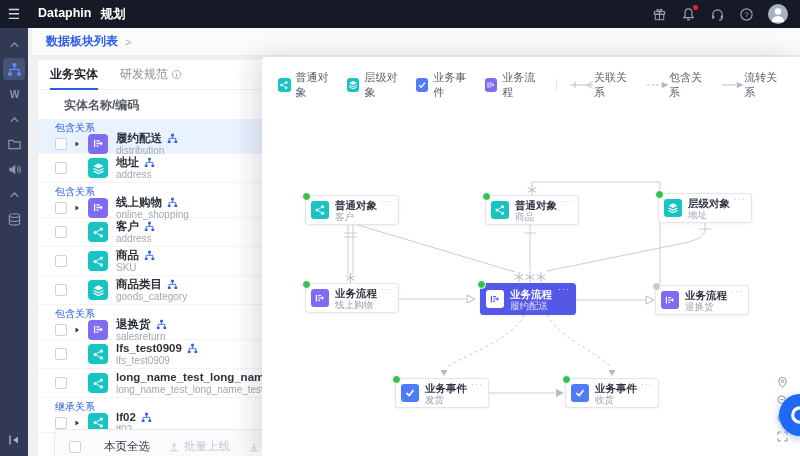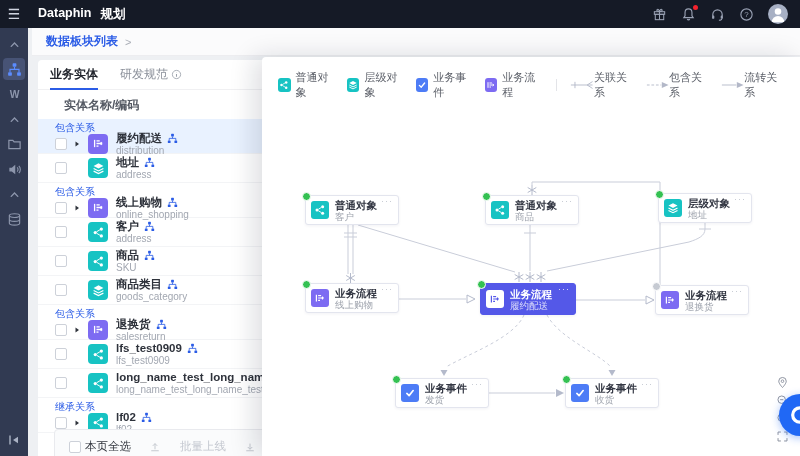--- a/index.html
+++ b/index.html
@@ -56,23 +56,23 @@
   .ent-text { margin-left:8px; min-width:0; }
   .ent-name { font-size:11.5px; color:#2e323b; font-weight:bold; line-height:13px; white-space:nowrap; display:flex; align-items:center; gap:5px; }
   .rel-icon { width:11px; height:11px; color:#2b5ce6; flex:none; display:inline-flex; cursor:pointer; }
   .rel-icon svg { width:100%; height:100%; }
   .ent-code { font-size:10px; color:#a2a7b1; line-height:11px; white-space:nowrap; }
   .k-object,.k-hierarchy { background:#17c3c3; }
   .k-process { background:#7d6bf2; }
   .k-event { background:#4d7cf6; }
 
   .panel-footer { position:absolute; left:16px; right:-1px; top:369px; height:90px; background:#fafbfc; border:1px solid #e9eaee; border-radius:4px 4px 0 0; display:flex; align-items:flex-start; padding:9px 14px; gap:18px; font-size:11.5px; }
-  .pf-select { display:flex; align-items:center; gap:4px; color:#33373f; }
+  .pf-select { display:flex; align-items:center; gap:23px; color:#33373f; }
   .pf-select .checkbox { margin-left:0; }
-  .pf-action { display:flex; align-items:center; gap:19px; color:#c3c7cf; cursor:pointer; }
+  .pf-action { display:flex; align-items:center; gap:4px; color:#c3c7cf; cursor:pointer; }
   .pf-action svg { width:12px; height:12px; }
 
   
   .modal { position:absolute; left:262px; top:57px; width:538px; height:399px; background:#fff; border-radius:4px 0 0 0; box-shadow:-8px 0 26px rgba(15,23,42,.14); z-index:30; overflow:hidden; }
   .modal-header { height:36px; display:flex; align-items:center; padding:0 16px; border-bottom:1px solid #ecedf0; position:relative; z-index:3; background:#fff; }
   .modal-title { font-size:13px; font-weight:bold; color:#24262c; }
   .modal-close { margin-left:auto; width:13px; height:13px; color:#8b8f99; cursor:pointer; }
   .modal-close svg { width:100%; height:100%; }
   .legend { display:flex; align-items:center; gap:12px; padding:13px 16px 0; position:relative; z-index:3; font-size:11px; color:#5b5f68; }
   .lg-node { display:flex; align-items:center; gap:5px; }

